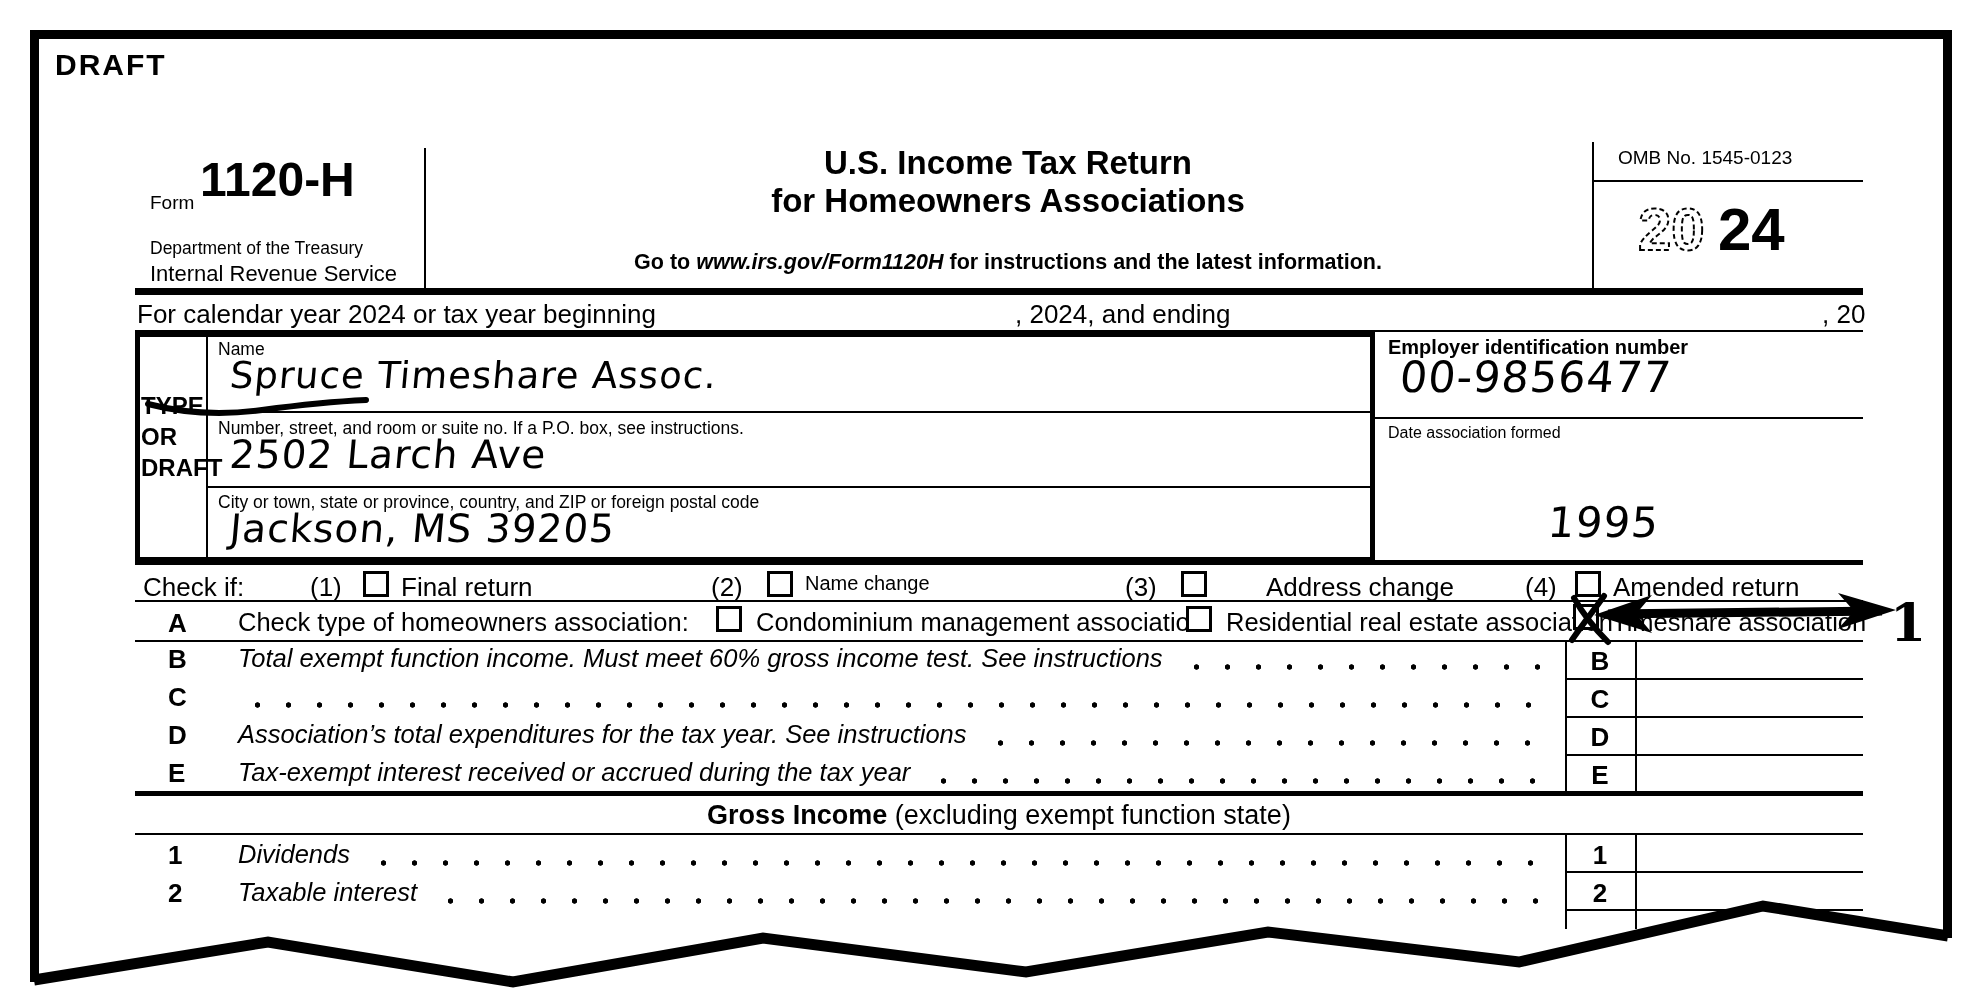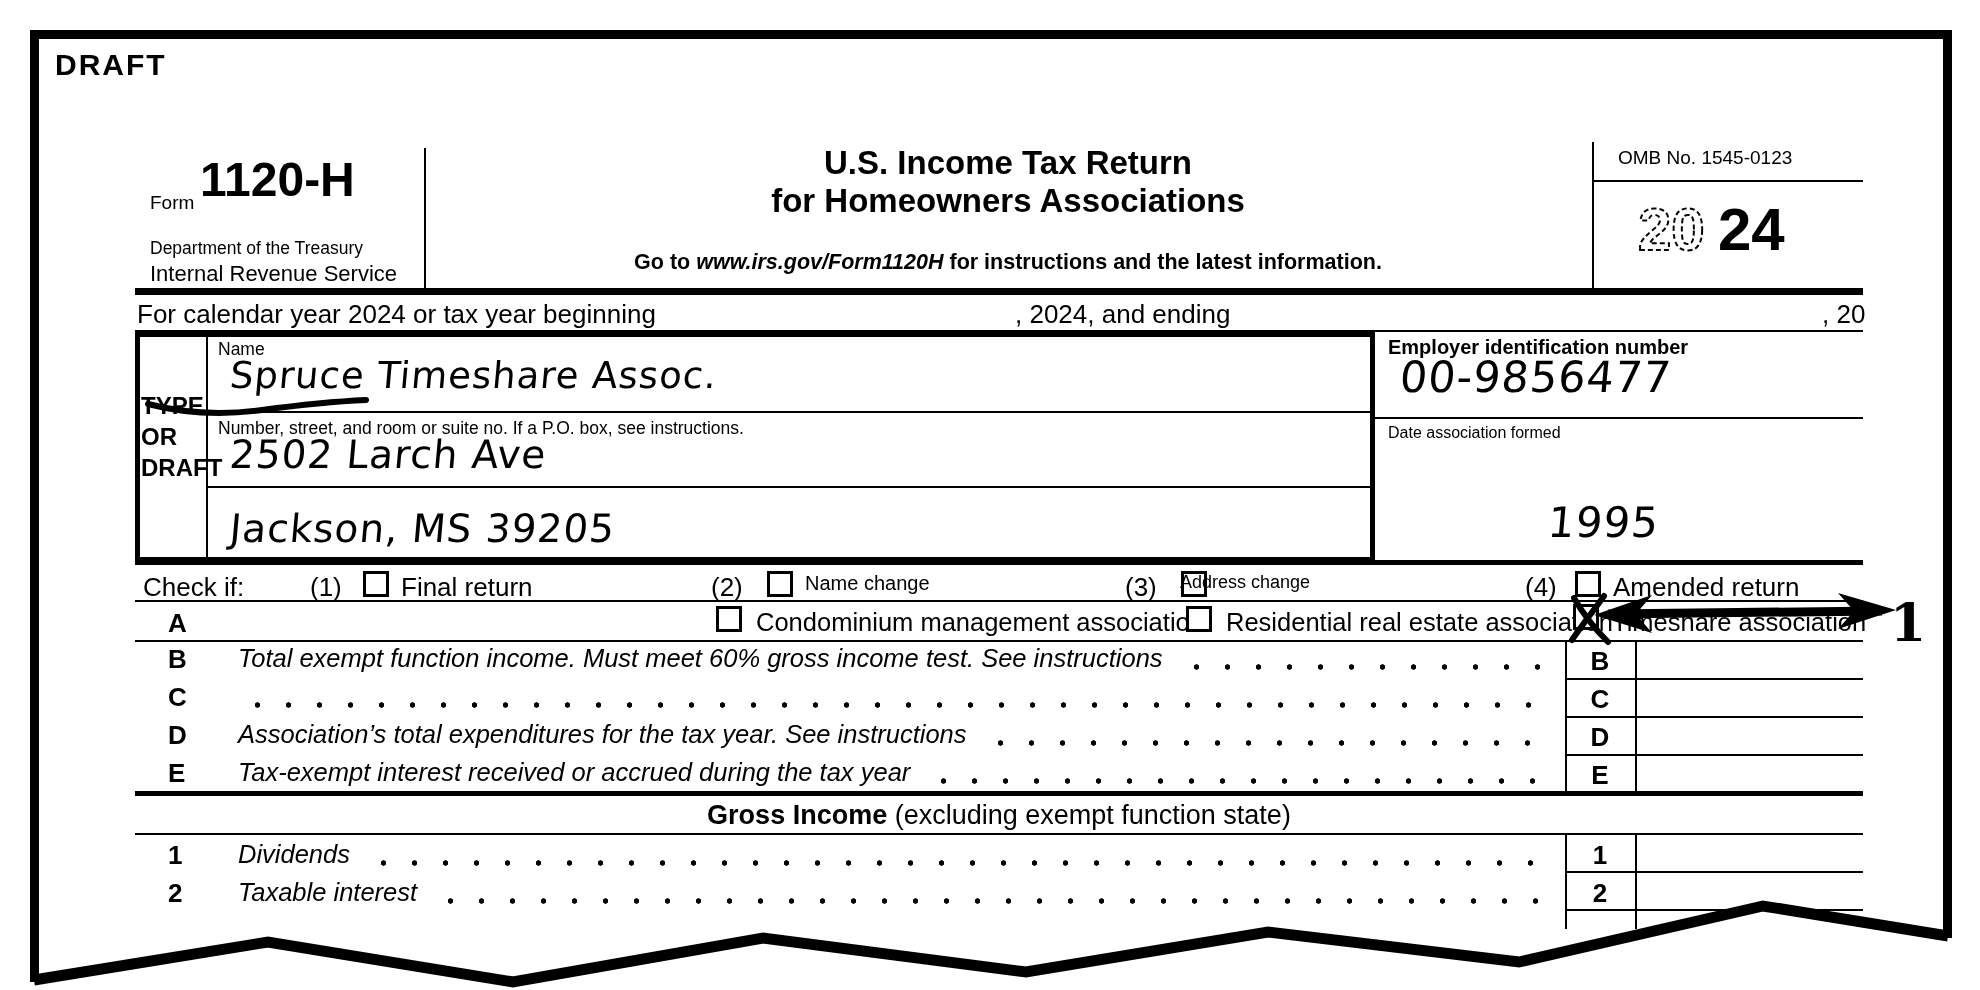--- a/index.html
+++ b/index.html
@@ -75,46 +75,48 @@
 
   <div class="t lbl" style="left:218px;top:339px;">Name</div>
   <div class="t hw" style="left:230px;top:354px;font-size:37px;">Spruce Timeshare Assoc.</div>
   <svg style="left:142px;top:392px;" width="230" height="28" viewBox="0 0 230 28">
     <path d="M6 12 Q60 26 120 18 T224 8" fill="none" stroke="#000" stroke-width="6" stroke-linecap="round"></path>
   </svg>
 
   <div class="t lbl" style="left:218px;top:418px;">Number, street, and room or suite no. If a P.O. box, see instructions.</div>
   <div class="t hw" style="left:230px;top:432px;font-size:39px;">2502 Larch Ave</div>
 
+  <div class="t lbl" style="left:218px;top:492px;">City or town, state or province, country, and ZIP or foreign postal code</div>
   <div class="t hw" style="left:230px;top:506px;font-size:39px;">Jackson, MS  39205</div>
 
   <div class="t" style="left:1388px;top:336px;font-size:20px;font-weight:bold;">Employer identification number</div>
   <div class="t hw" style="left:1400px;top:352px;font-size:43px;">00-9856477</div>
   <div class="hline" style="left:1375px;top:417px;width:488px;"></div>
   <div class="t" style="left:1388px;top:424px;font-size:16px;">Date association formed</div>
   <div class="t hw" style="left:1548px;top:498px;font-size:42px;">1995</div>
 
   <div class="hline thick" style="left:135px;top:560px;width:1728px;"></div>
 
   <div class="t" style="left:143px;top:572px;font-size:26px;">Check if:</div>
   <div class="t" style="left:310px;top:572px;font-size:26px;">(1)</div>
   <div class="cbx" style="left:363px;top:571px;"></div>
   <div class="t" style="left:401px;top:572px;font-size:26px;">Final return</div>
   <div class="t" style="left:711px;top:572px;font-size:26px;">(2)</div>
   <div class="cbx" style="left:767px;top:571px;"></div>
   <div class="t" style="left:805px;top:572px;font-size:20px;">Name change</div>
   <div class="t" style="left:1125px;top:572px;font-size:26px;">(3)</div>
   <div class="cbx" style="left:1181px;top:571px;"></div>
-  <div class="t" style="left:1180px;top:572px;font-size:18px;">Address change</div>
+  <div class="t" style="left:1266px;top:572px;font-size:26px;">Address change</div>
   <div class="t" style="left:1525px;top:572px;font-size:26px;">(4)</div>
   <div class="cbx" style="left:1575px;top:571px;"></div>
   <div class="t" style="left:1613px;top:572px;font-size:26px;">Amended return</div>
   <div class="hline" style="left:135px;top:600px;width:1728px;"></div>
 
   <div class="t" style="left:168px;top:608px;font-size:26px;font-weight:bold;">A</div>
+  <div class="t" style="left:238px;top:608px;font-size:25.5px;">Check type of homeowners association:</div>
   <div class="cbx" style="left:716px;top:606px;"></div>
   <div class="t" style="left:756px;top:608px;font-size:25.5px;">Condominium management association</div>
   <div class="cbx" style="left:1186px;top:606px;"></div>
   <div class="t" style="left:1226px;top:608px;font-size:25.5px;">Residential real estate association</div>
   <div class="cbx" style="left:1573px;top:604px;"></div>
   <div class="t" style="left:1612px;top:608px;font-size:25.5px;">Timeshare association</div>
   <svg style="left:1566px;top:594px;" width="48" height="52" viewBox="0 0 48 52">
     <path d="M8 4 C16 18 30 36 42 48" fill="none" stroke="#000" stroke-width="6" stroke-linecap="round"></path>
     <path d="M38 2 C28 16 14 34 6 46" fill="none" stroke="#000" stroke-width="6" stroke-linecap="round"></path>
   </svg>

